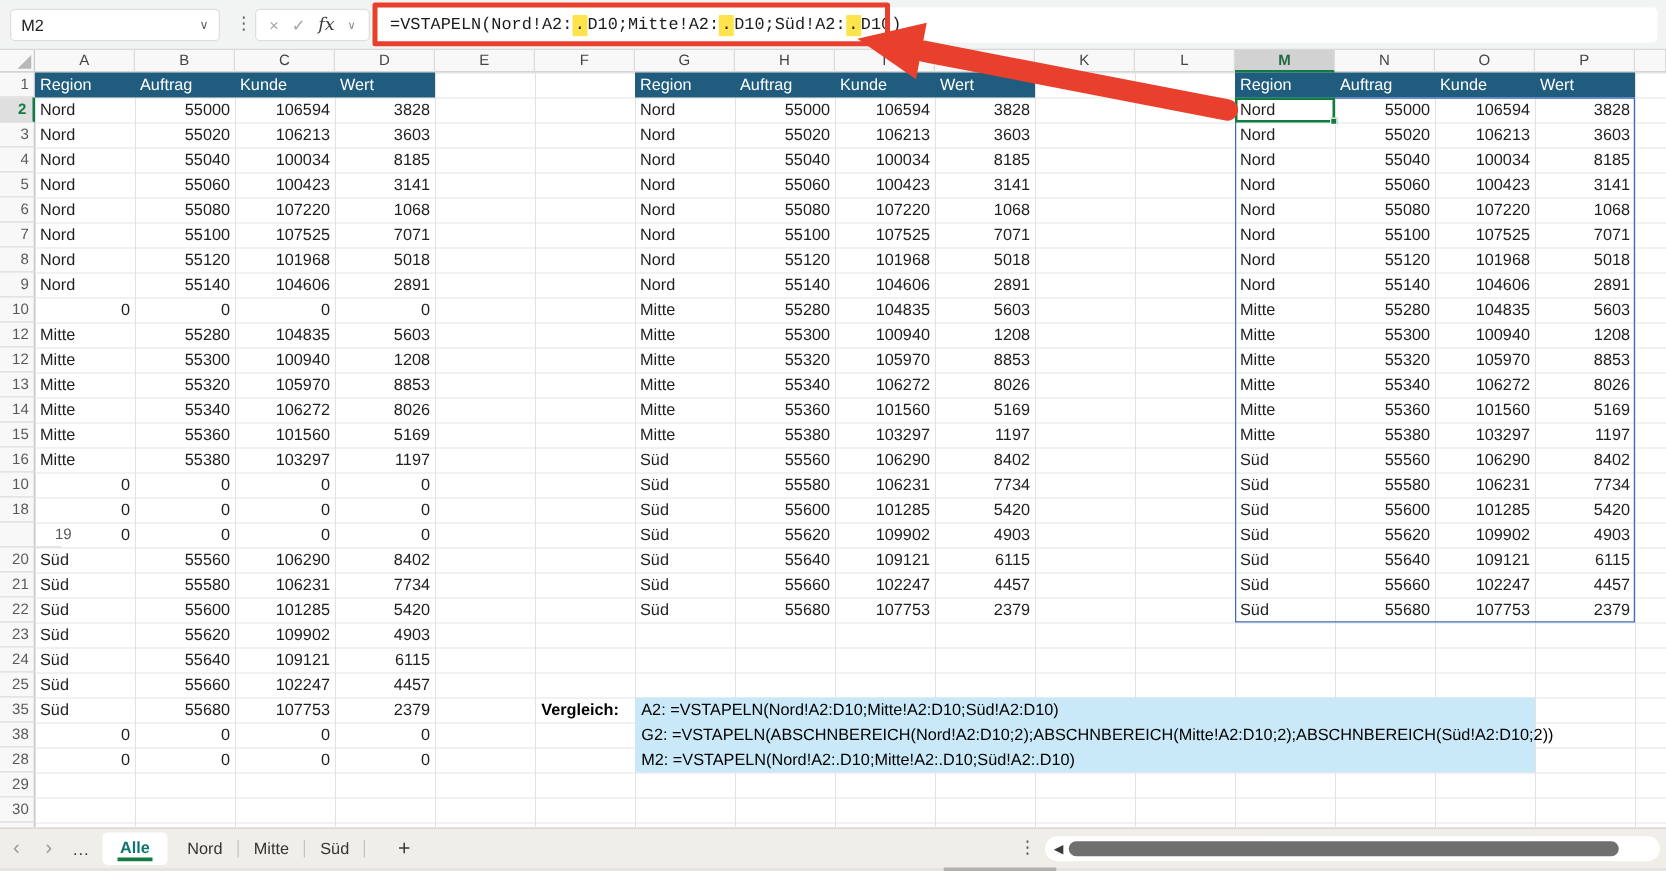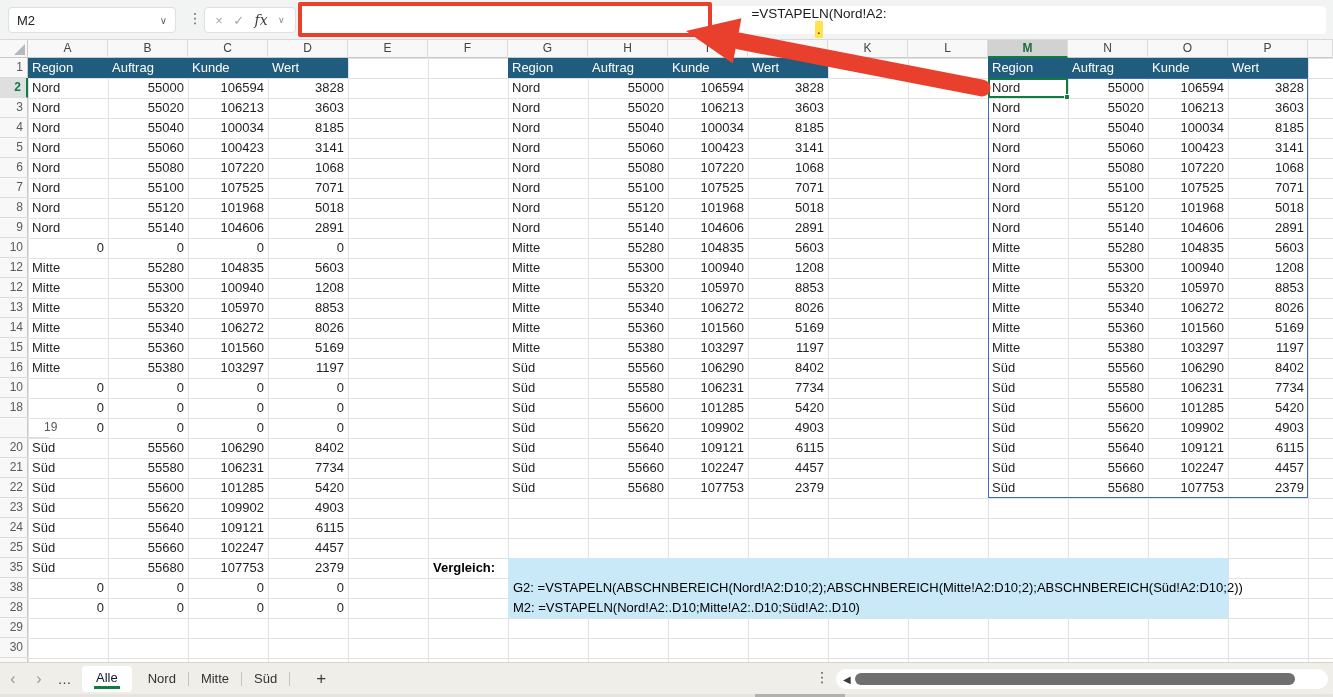--- a/index.html
+++ b/index.html
@@ -20,21 +20,21 @@
   .name-box .chev{margin-left:auto;color:#666;font-size:10px;}
   .fb-dots{position:absolute;left:188px;top:10px;color:#605E5C;font-size:14px;}
   .fx-group{position:absolute;left:204px;top:7px;width:92px;height:26px;background:#fff;
     border:1px solid #E1DFDD;border-radius:4px;display:flex;align-items:center;
     justify-content:space-evenly;font-size:13px;}
   .fx-group .dim{color:#A8A6A4;font-size:13px;}
   .fx-group .fx{font-family:"DejaVu Serif",serif;font-style:italic;color:#3B3B3B;font-size:14px;}
   .fx-group .chev{color:#888;font-size:9px;}
   .formula-field{position:absolute;left:300px;top:6px;width:1026px;height:28px;background:#fff;
     border-radius:4px;display:flex;align-items:center;padding-left:12px;
-    font-family:Liberation Sans, sans-serif;font-size:13.5px;color:#1b1b1b;white-space:pre;flex-direction:column;}
+    font-family:Liberation Mono, monospace;font-size:13.5px;color:#1b1b1b;white-space:pre;}
   .formula-field .hl{background:var(--yellow);padding:1px 2px;border-radius:1px;}
   .red-box{position:absolute;left:298px;top:2px;width:414px;height:35px;border:4px solid var(--red);
     border-radius:2px;z-index:40;pointer-events:none;}
 
   
   #grid{position:absolute;left:0;top:40px;width:1333px;height:622px;background:#fff;overflow:hidden;}
   .grid-bg{position:absolute;left:28px;top:18px;right:0;bottom:0;
     background-image:linear-gradient(to right,var(--grid) 1px,transparent 1px),
                      linear-gradient(to bottom,var(--grid) 1px,transparent 1px);
     background-size:80px 20px;}
@@ -65,21 +65,21 @@
   .fill-handle{position:absolute;width:6px;height:6px;background:var(--green);
     border:1px solid #fff;z-index:12;pointer-events:none;}
 
   
   .tabbar{position:absolute;left:0;top:662px;width:1333px;height:32px;background:var(--tabbar-bg);
     border-top:1px solid #D6D4CF;display:flex;align-items:center;}
   .nav{color:#9A9A9A;font-size:16px;width:26px;text-align:center;}
   .nav.more{color:#3b3b3b;letter-spacing:1px;font-size:14px;}
   .tab{height:26px;display:flex;align-items:center;padding:0 12px;font-size:13px;color:#333;}
   .tab.active{background:#fff;border-radius:4px;margin:0 4px;}
-  .tab.active .lbl{font-weight:400;color:#0f172a;border-bottom:3px solid var(--green);padding:1px 2px 1px;}
+  .tab.active .lbl{font-weight:700;color:#0f766e;border-bottom:3px solid var(--green);padding:1px 2px 1px;}
   .tabsep{width:1px;height:14px;background:#C6C4BF;}
   .add-tab{font-size:17px;color:#3b3b3b;margin-left:26px;}
   .tab-splitter{position:absolute;left:815px;top:6px;color:#555;font-size:14px;}
   .hscroll-track{position:absolute;left:836px;top:6px;width:492px;height:20px;background:#fff;
     border-radius:10px;display:flex;align-items:center;}
   .hscroll-left{color:#3b3b3b;font-size:10px;padding:0 4px 0 7px;}
   .hscroll-thumb{height:12px;width:440px;background:#6F6F6F;border-radius:6px;}
   .bottom-strip{position:absolute;left:0;top:694px;width:1333px;height:3px;background:#E6E4DF;}
   .bottom-strip .seg{position:absolute;left:755px;top:0;width:90px;height:3px;background:#B3B1AD;}
 
@@ -441,20 +441,21 @@
       <div class="cell num" style="left: 1228px; top: 398px; width: 80px;">6115</div>
       <div class="cell" style="left: 988px; top: 418px; width: 80px;">Süd</div>
       <div class="cell num" style="left: 1068px; top: 418px; width: 80px;">55660</div>
       <div class="cell num" style="left: 1148px; top: 418px; width: 80px;">102247</div>
       <div class="cell num" style="left: 1228px; top: 418px; width: 80px;">4457</div>
       <div class="cell" style="left: 988px; top: 438px; width: 80px;">Süd</div>
       <div class="cell num" style="left: 1068px; top: 438px; width: 80px;">55680</div>
       <div class="cell num" style="left: 1148px; top: 438px; width: 80px;">107753</div>
       <div class="cell num" style="left: 1228px; top: 438px; width: 80px;">2379</div>
       <div class="freecell bold" style="left: 428px; top: 518px; width: 80px;">Vergleich:</div>
+      <div class="freecell" style="left: 508px; top: 518px; width: 720px;">A2: =VSTAPELN(Nord!A2:D10;Mitte!A2:D10;Süd!A2:D10)</div>
       <div class="freecell" style="left: 508px; top: 538px; width: 720px;">G2: =VSTAPELN(ABSCHNBEREICH(Nord!A2:D10;2);ABSCHNBEREICH(Mitte!A2:D10;2);ABSCHNBEREICH(Süd!A2:D10;2))</div>
       <div class="freecell" style="left: 508px; top: 558px; width: 720px;">M2: =VSTAPELN(Nord!A2:.D10;Mitte!A2:.D10;Süd!A2:.D10)</div>
       <div class="spill" style="left: 988px; top: 38px; width: 320px; height: 420px;"></div>
       <div class="active-cell" style="left: 988px; top: 38px; width: 80px; height: 20px;"></div>
       <div class="fill-handle" style="left: 1064px; top: 54px;"></div>
     </div>
 
   <svg class="annot-arrow" viewBox="0 0 1333 697">
     <line x1="982" y1="88" x2="739" y2="41" stroke="#E8402C" stroke-width="17" stroke-linecap="round"></line>
     <polygon points="686,31 741.4,18.2 732.8,63.4" fill="#E8402C"></polygon>

